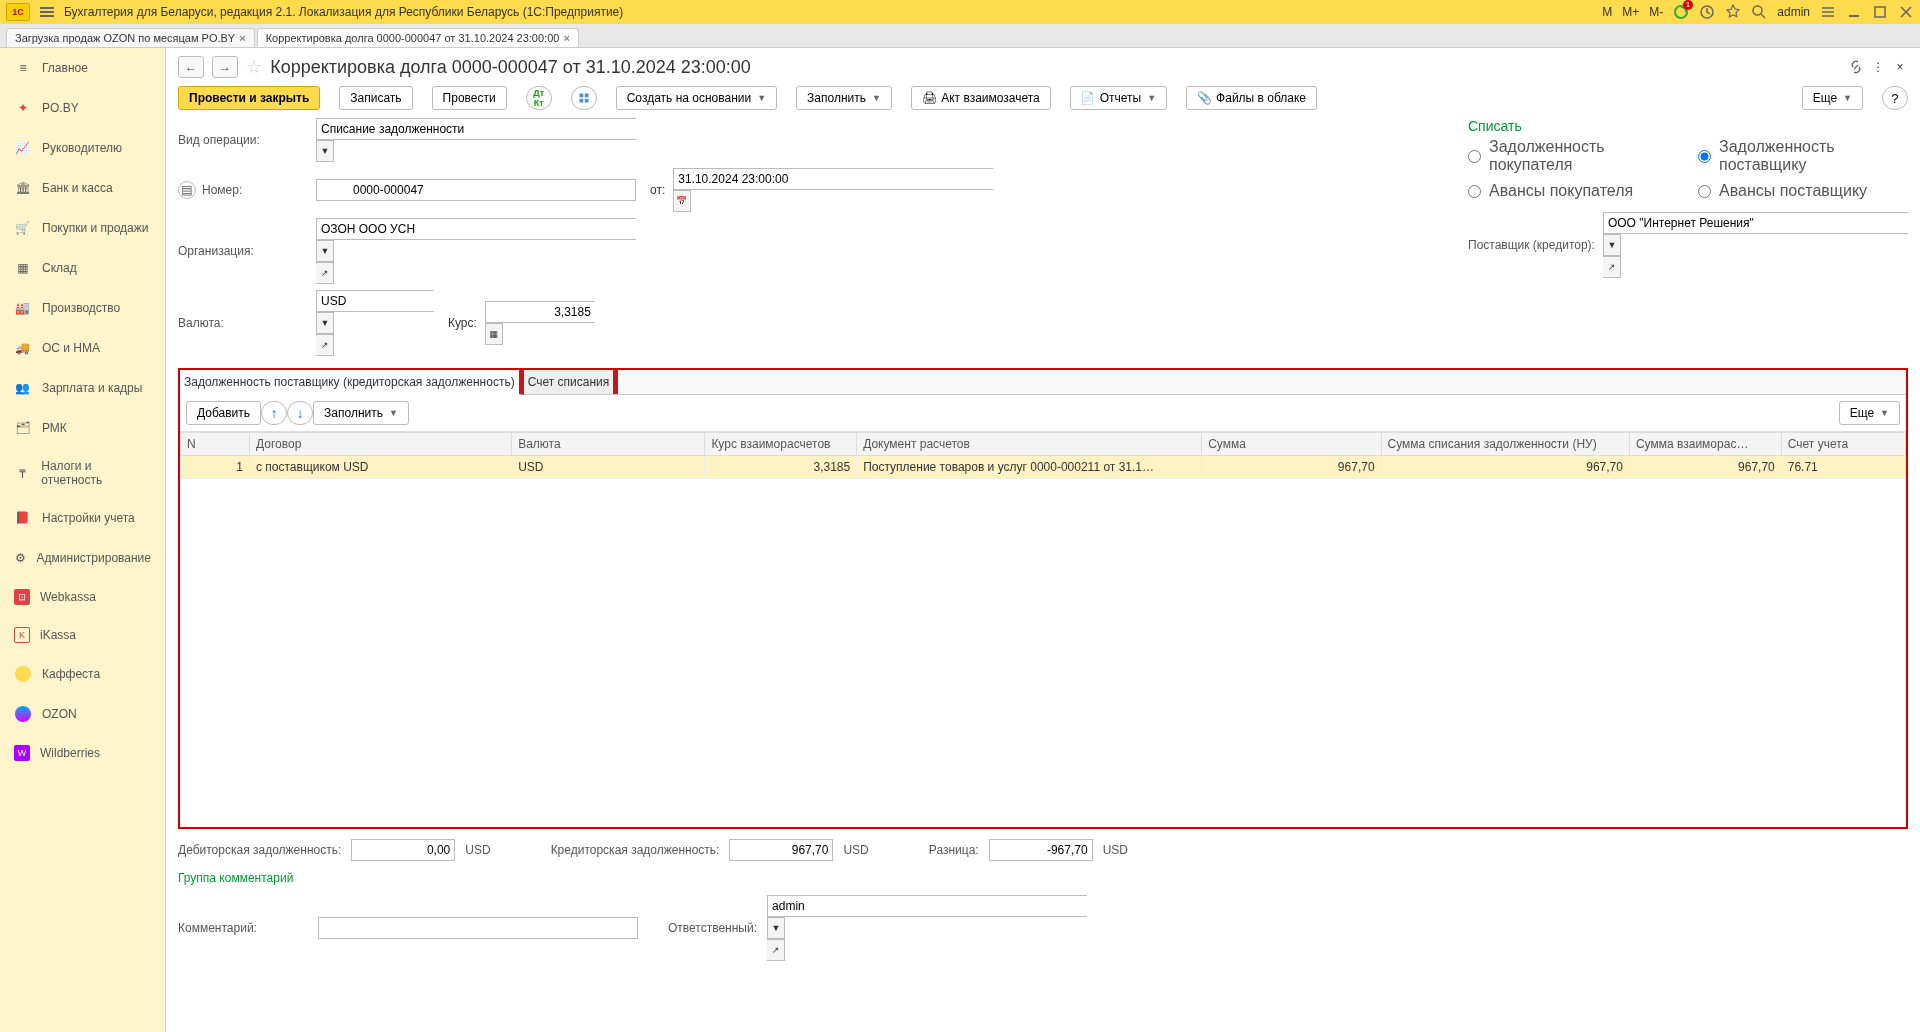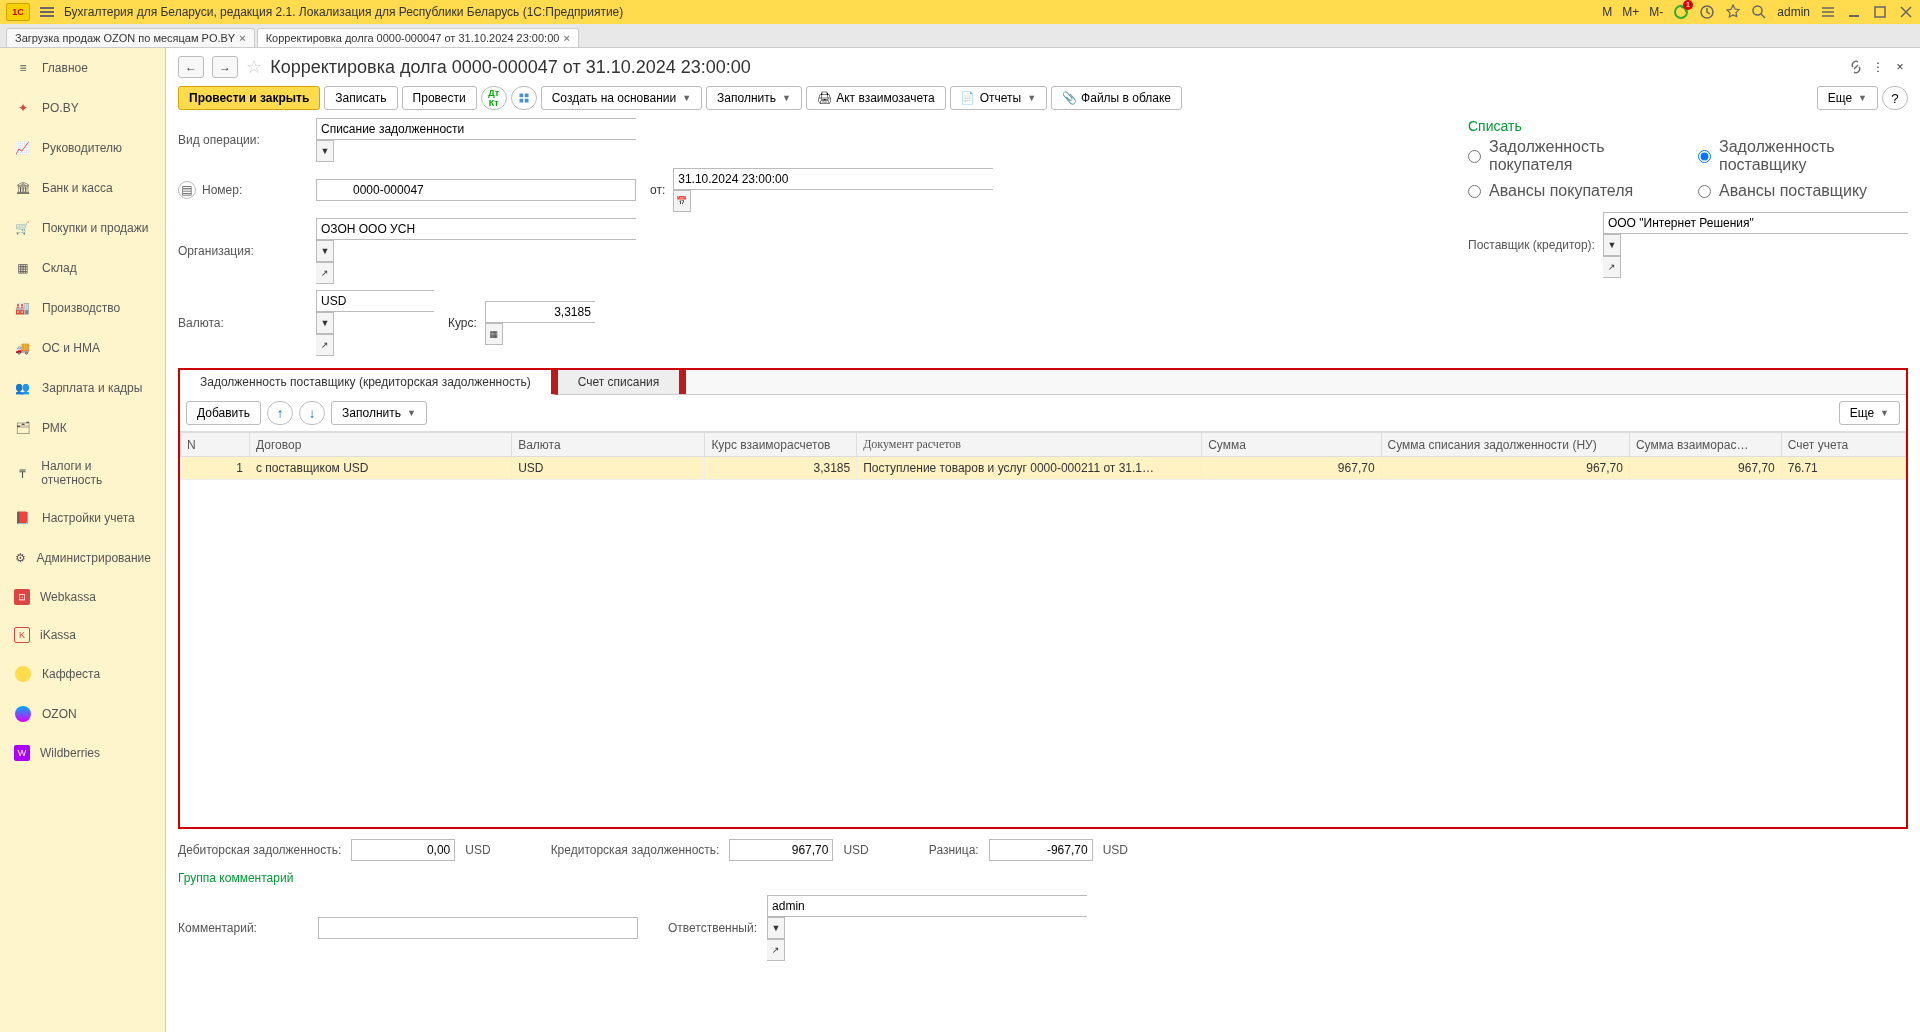--- a/index.html
+++ b/index.html
@@ -37,21 +37,21 @@
   .side-ico{width:18px;height:18px;display:flex;align-items:center;justify-content:center;}
   .side-ico-red{color:#d44;}
   
   .main{position:absolute;left:166px;right:0;top:48px;bottom:0;padding:8px 12px 8px 12px;overflow:auto;}
   .titlebar{display:flex;align-items:center;gap:8px;margin-bottom:8px;}
   .nav-btn{border:1px solid #bbb;background:#f8f8f8;width:26px;height:22px;display:flex;align-items:center;justify-content:center;cursor:pointer;border-radius:3px;}
   .star{color:#ccc;font-size:18px;cursor:pointer;}
   .page-title{font-size:18px;font-weight:normal;}
   .title-right{margin-left:auto;display:flex;gap:6px;}
   
-  .toolbar{display:flex;align-items:center;gap:4px;margin-bottom:8px;}
+  .toolbar{display:flex;align-items:center;gap:19px;margin-bottom:8px;}
   .btn{border:1px solid #bbb;background:#fff;padding:4px 10px;border-radius:3px;cursor:pointer;font-size:12px;display:inline-flex;align-items:center;gap:4px;height:24px;}
   .btn.primary{background:var(--yellow-dark);font-weight:bold;border-color:#d4a500;}
   .btn-ico{border:1px solid #bbb;background:#fff;width:26px;height:24px;display:flex;align-items:center;justify-content:center;border-radius:12px;cursor:pointer;}
   .btn .caret{font-size:9px;color:#666;margin-left:2px;}
   .spacer{flex:1;}
   
   .form-row{display:flex;align-items:center;gap:8px;margin-bottom:6px;min-height:24px;}
   .form-label{width:130px;color:#555;font-size:12px;}
   .inp{border:1px solid #bbb;padding:3px 4px;height:22px;font-size:12px;background:#fff;}
   .inp-combo{display:flex;flex-direction:column;}
@@ -62,23 +62,23 @@
   .form-left{flex:1;}
   .form-right{width:440px;}
   .green-label{color:var(--green);font-size:14px;margin-bottom:4px;}
   .radio-row{display:flex;align-items:center;gap:8px;margin-bottom:4px;}
   .radio-row input{margin:0;}
   .radio-row label{color:#555;font-size:16px;cursor:pointer;}
   .radio-grid{display:grid;grid-template-columns:auto auto;gap:4px 20px;}
   
   .detail-box{border:2px solid var(--red-border);margin-top:6px;}
   .dtabs{display:flex;border-bottom:1px solid #ccc;background:#f8f8f8;}
-  .dtab{padding:5px 20px;border-right:7px solid #b91c1c;font-size:12px;cursor:pointer;background:#eee;}
+  .dtab{padding:5px 4px;border-right:5px solid #b91c1c;font-size:12px;cursor:pointer;background:#eee;}
   .dtab.active{background:#fff;border-bottom:1px solid #fff;margin-bottom:-1px;}
-  .dtoolbar{display:flex;align-items:flex-start;gap:6px;padding:6px;}
+  .dtoolbar{display:flex;align-items:flex-start;padding:6px;}
   .dtable{width:100%;border-collapse:collapse;font-size:12px;}
   .dtable th{background:#f4f4f4;border:1px solid #ddd;padding:4px 6px;text-align:left;font-weight:normal;color:#555;}
   .dtable td{border:1px solid #eee;padding:4px 6px;}
   .dtable .row-sel{background:#fff3c4;}
   .num{text-align:right;}
   .dtable-wrap{height:396px;overflow:auto;border-top:1px solid #ddd;}
   
   .footer-row{display:flex;align-items:center;gap:10px;margin-top:10px;}
   .f-label{color:#555;font-size:12px;}
   .f-input{border:1px solid #bbb;padding:3px 4px;height:22px;font-size:12px;text-align:right;width:104px;}
@@ -392,21 +392,21 @@
         </button>
     </div>
     <div class="dtable-wrap">
       <table class="dtable">
         <thead>
           <tr>
             <th style="width:50px;">N</th>
             <th style="width:190px;">Договор</th>
             <th style="width:140px;">Валюта</th>
             <th style="width:110px;" class="num">Курс взаиморасчетов</th>
-            <th style="width:250px;font-family:Liberation Serif, serif;">Документ расчетов</th>
+            <th style="width:250px;">Документ расчетов</th>
             <th style="width:130px;">Сумма</th>
             <th style="width:180px;" class="num">Сумма списания задолженности (НУ)</th>
             <th style="width:110px;">Сумма взаиморас…</th>
             <th style="width:90px;">Счет учета</th>
           </tr>
         </thead>
         <tbody>
           <tr class="row-sel">
             <td class="num">1</td>
             <td>с поставщиком USD</td>

